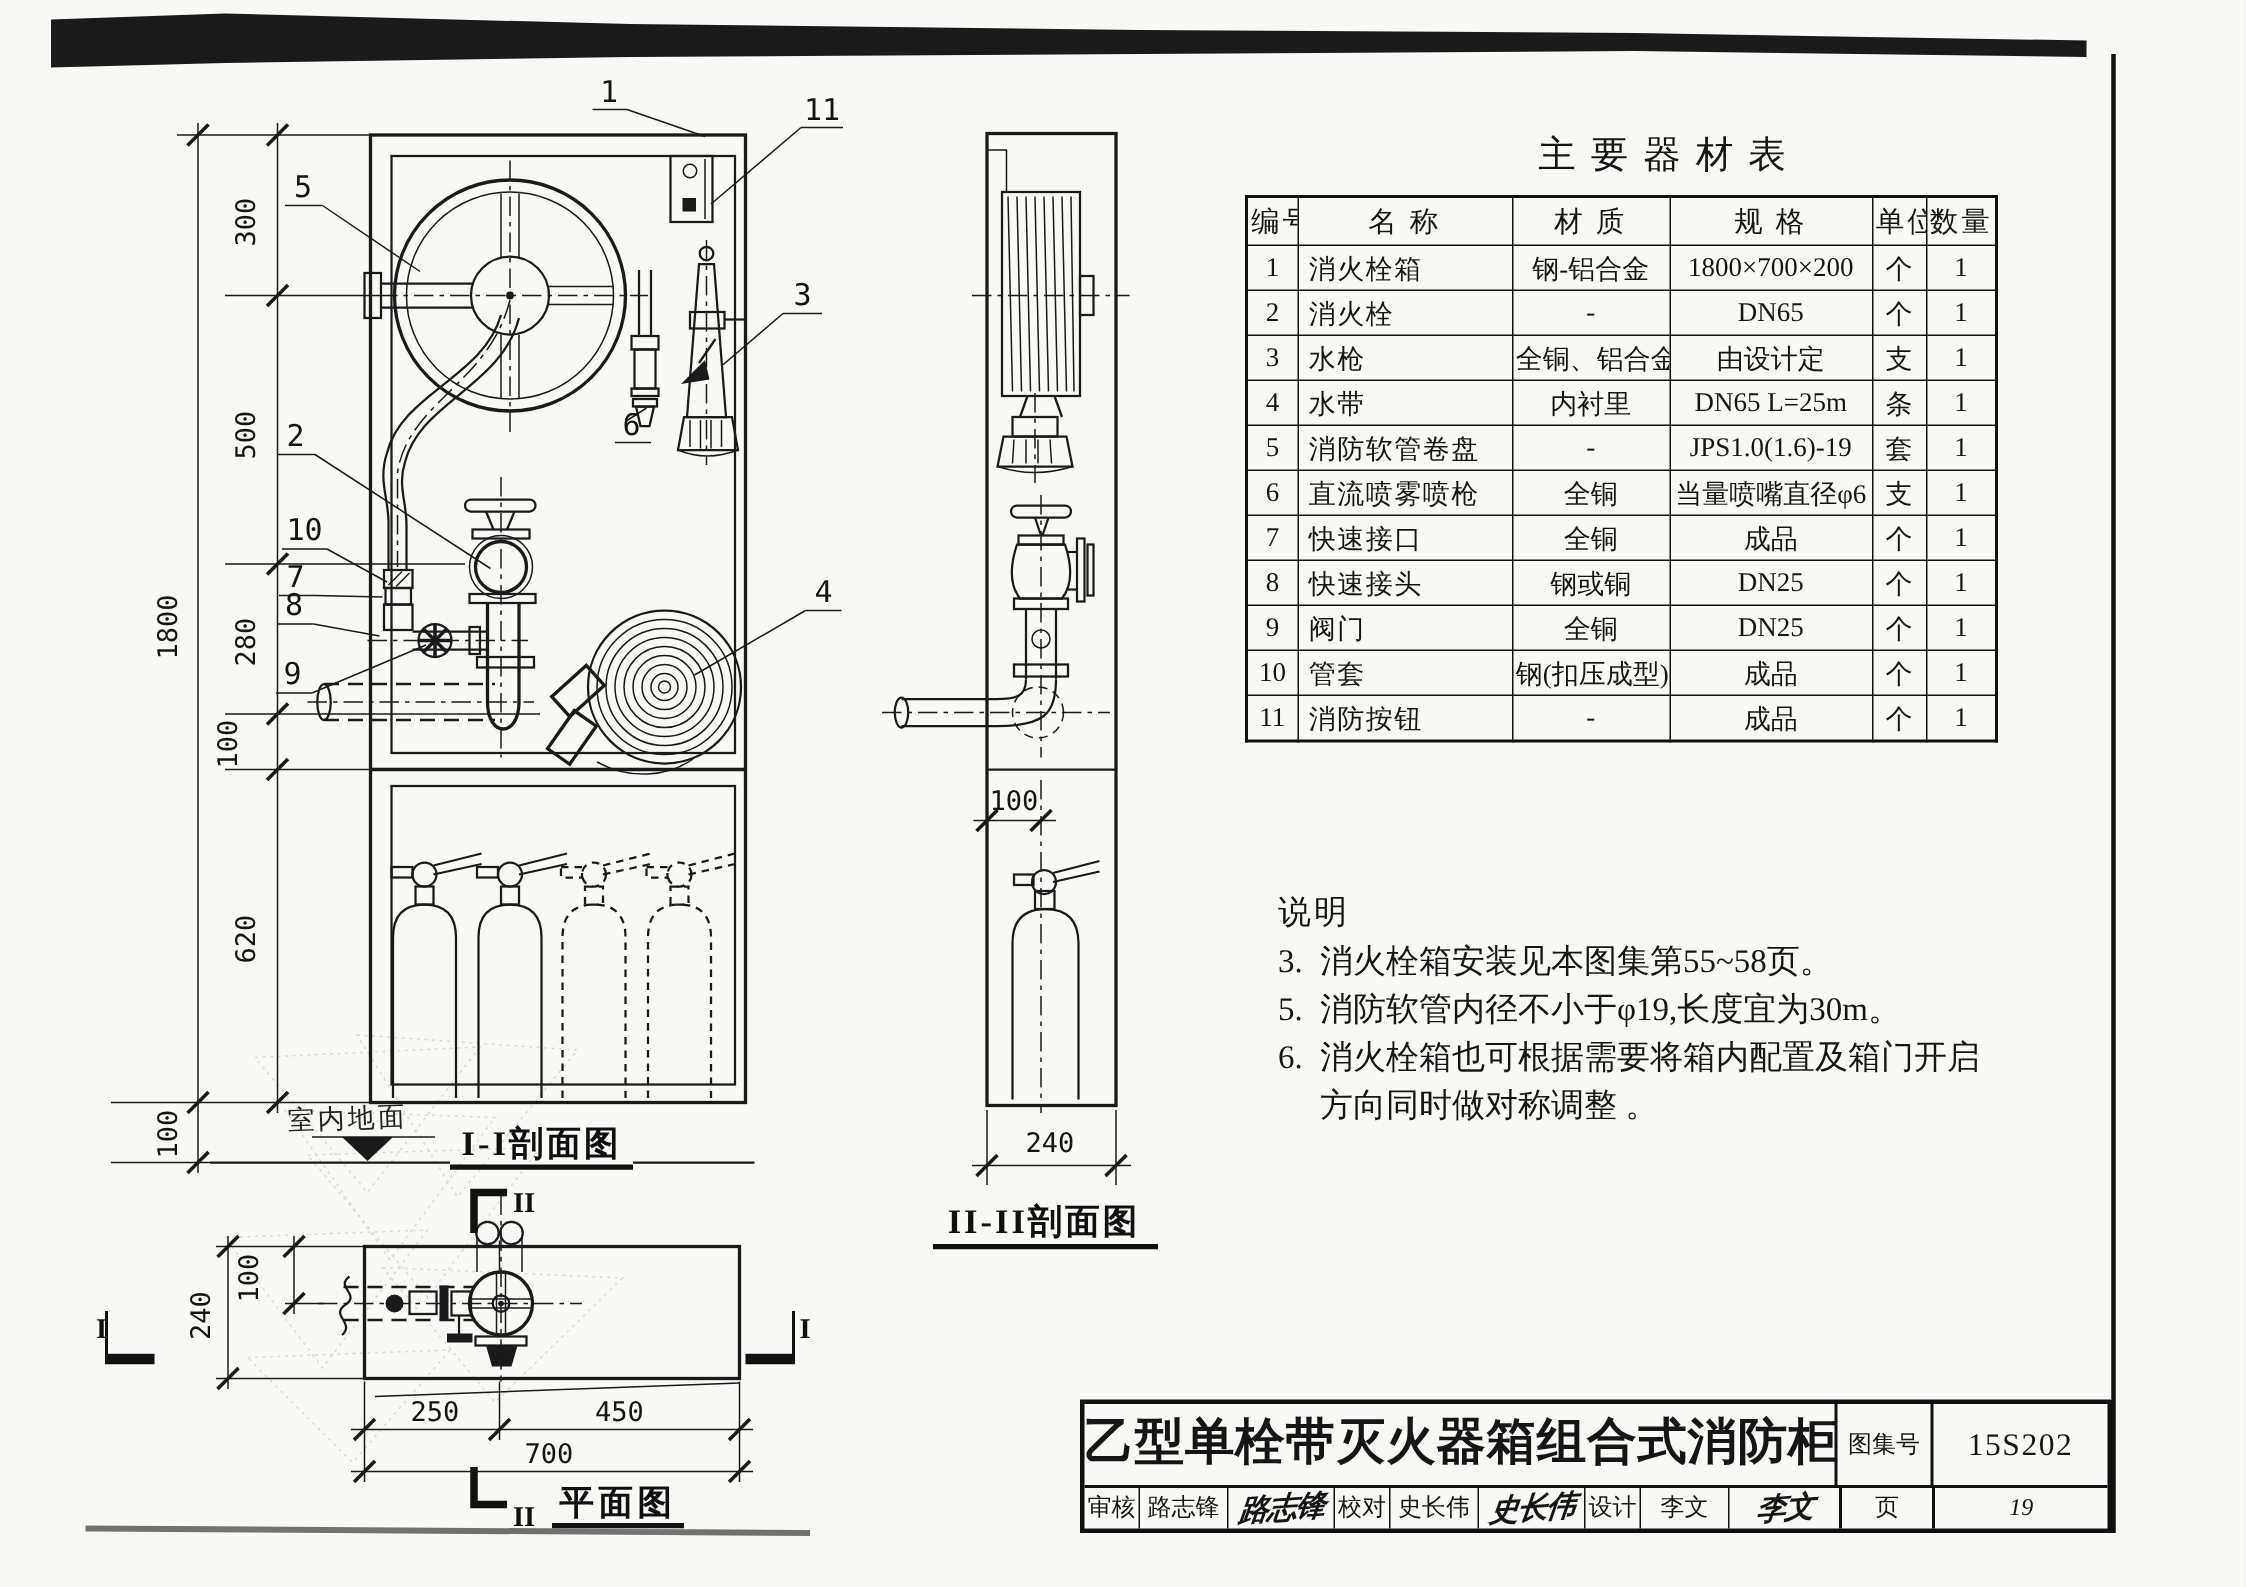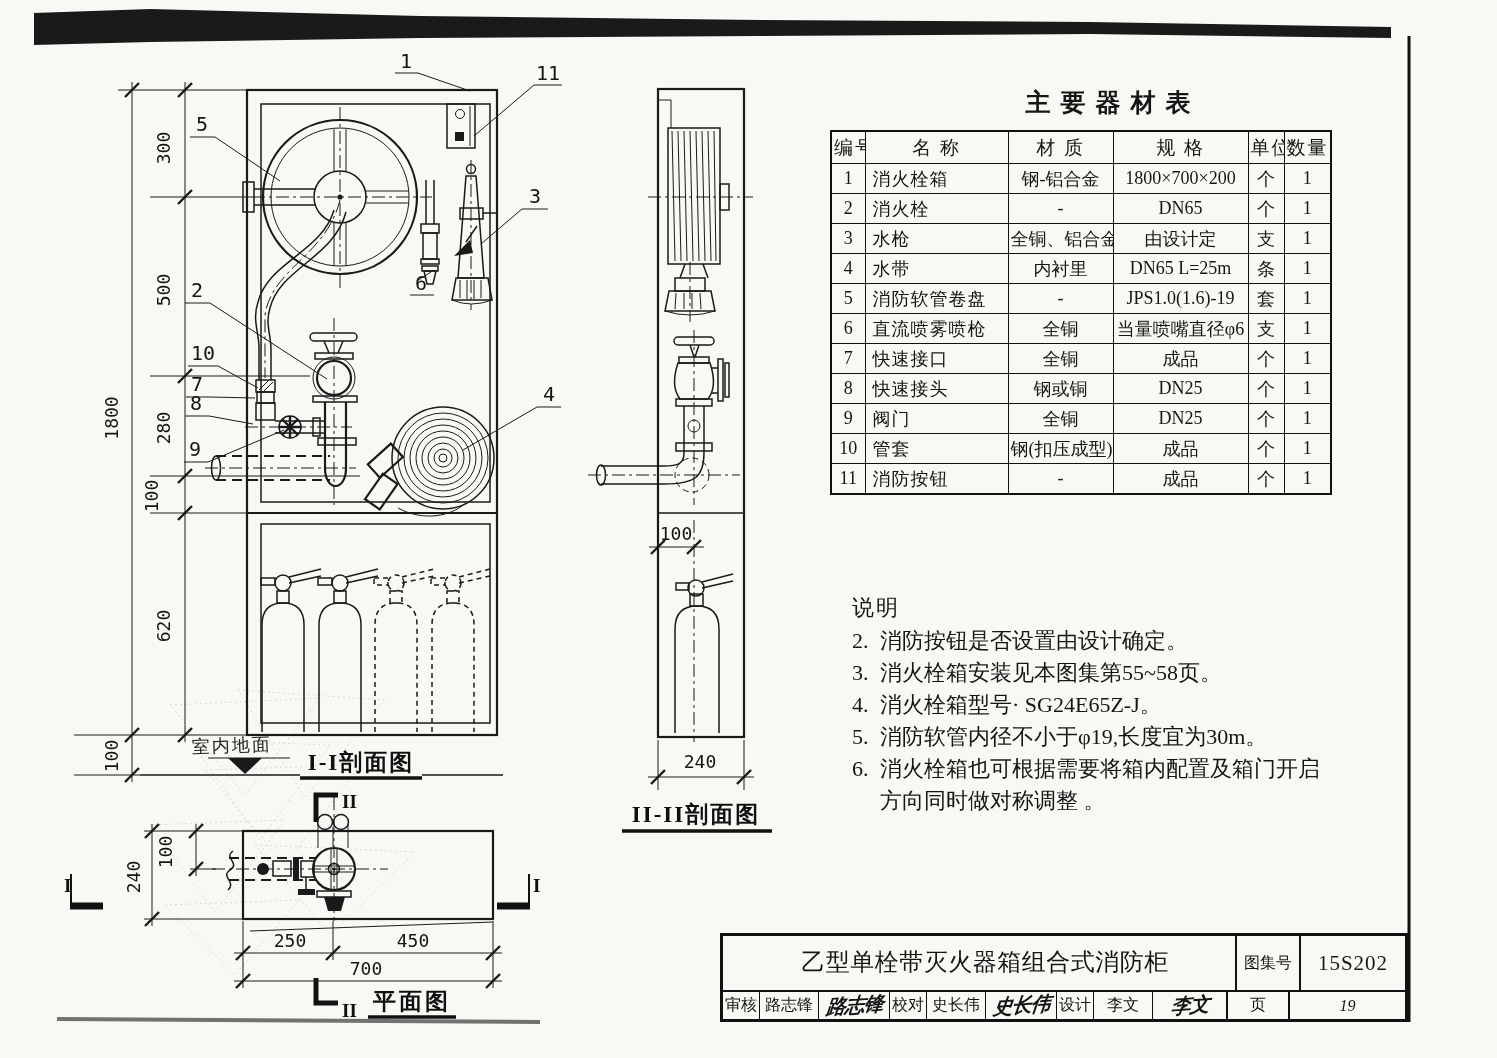--- a/index.html
+++ b/index.html
@@ -18,42 +18,42 @@
   .dimln{stroke:#1a1a1a;stroke-width:1px;fill:none;}
   .blk{fill:#1a1a1a;stroke:none;}
   text.dim{font:18px "DejaVu Sans Mono",monospace;fill:#141414;}
   text.co{font:20px "DejaVu Sans Mono",monospace;fill:#141414;}
   text.vl{font-weight:bold;font-size:23px;font-family:"Liberation Serif",serif;fill:#101010;}
   text.cjk{font-size:18px;font-family:"Liberation Serif",serif;fill:#222;}
   text.mk{font-weight:bold;font-size:19px;font-family:"Liberation Serif",serif;fill:#111;}
 
   
   .tbl-title{position:absolute;left:948px;top:86px;width:330px;text-align:center;
-             font-size:25px;font-weight:bold;letter-spacing:10px;white-space:nowrap;}
+             font-size:25px;font-weight:normal;letter-spacing:10px;white-space:nowrap;}
   .materials{position:absolute;left:830px;top:130px;}
   .materials table{border-collapse:collapse;table-layout:fixed;width:500px;border:2.5px solid #111;}
   .materials th,.materials td{border:1.5px solid #111;text-align:center;font-weight:normal;
              font-size:18px;padding:0 2px;overflow:hidden;white-space:nowrap;}
   .materials th{height:31px;font-size:19px;letter-spacing:2px;}
   .materials td{height:29px;}
   .materials td.cname{text-align:left;padding-left:7px;letter-spacing:1px;}
 
   
   .notes{position:absolute;left:852px;top:592px;width:480px;font-size:22px;line-height:32px;}
   .notes .hd{margin-bottom:1px;letter-spacing:2px;}
   .note-line{white-space:nowrap;}
   .note-num{display:inline-block;width:28px;}
   .note-cont .note-num{visibility:hidden;}
 
   
   .tb{position:absolute;left:720px;top:933px;width:688px;height:89px;border:3px solid #111;
       box-sizing:border-box;display:flex;flex-direction:column;background:#f8f8f4;}
   .tb-top{height:55px;display:flex;border-bottom:2px solid #111;}
-  .tb-title{width:500px;border-right:2px solid #111;text-align:center;font-weight:normal;
-            font-size:24px;line-height:52px;white-space:nowrap;letter-spacing:0.5px;margin-left:12px;}
+  .tb-title{width:500px;border-right:2px solid #111;text-align:center;font-weight:bold;
+            font-size:33px;line-height:52px;white-space:nowrap;letter-spacing:0.5px;}
   .tb-atlas-label{width:62px;border-right:2px solid #111;display:flex;align-items:center;
             justify-content:center;font-size:16px;}
   .tb-atlas-no{flex:1;display:flex;align-items:center;justify-content:center;font-size:21px;letter-spacing:1px;}
   .tb-bot{flex:1;display:flex;align-items:stretch;}
   .tb-bot .c{border-right:1.5px solid #111;display:flex;align-items:center;justify-content:center;
             font-size:16px;white-space:nowrap;overflow:visible;}
   .c-lab{width:36px;}
   .c-nm{width:58px;}
   .c-sg{width:70px;}
   .c-sg3{width:73px;border-right-width:2px !important;}
@@ -591,23 +591,21 @@
             <td>个</td>
             <td>1</td>
           </tr>
         </tbody>
   </table>
 </div>
 
 <div class="notes">
   <div class="hd">说明</div>
   <div id="notes-list">
-        <div class="note-line"><span class="note-num">2.</span><span class="note-text">消防按钮是否设置由设计确定。</span></div>
         <div class="note-line"><span class="note-num">3.</span><span class="note-text">消火栓箱安装见本图集第55~58页。</span></div>
-        <div class="note-line"><span class="note-num">4.</span><span class="note-text">消火栓箱型号· SG24E65Z-J。</span></div>
         <div class="note-line"><span class="note-num">5.</span><span class="note-text">消防软管内径不小于φ19,长度宜为30m。</span></div>
         <div class="note-line"><span class="note-num">6.</span><span class="note-text">消火栓箱也可根据需要将箱内配置及箱门开启</span></div>
         <div class="note-line note-cont"><span class="note-num">0.</span><span class="note-text">方向同时做对称调整 。</span></div>
       </div>
 </div>
 
 <div class="tb">
   <div class="tb-top">
     <div class="tb-title">乙型单栓带灭火器箱组合式消防柜</div>
     <div class="tb-atlas-label">图集号</div>

